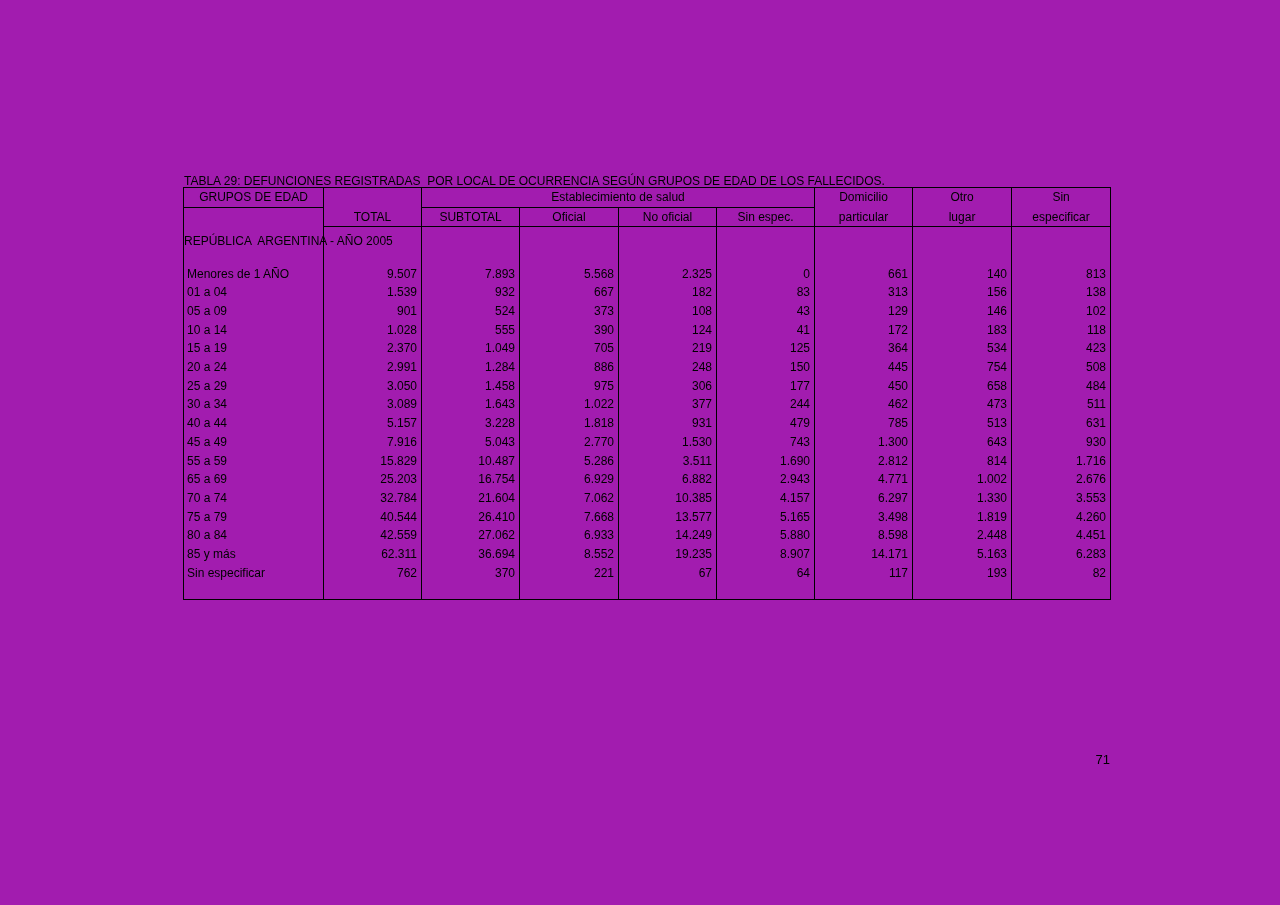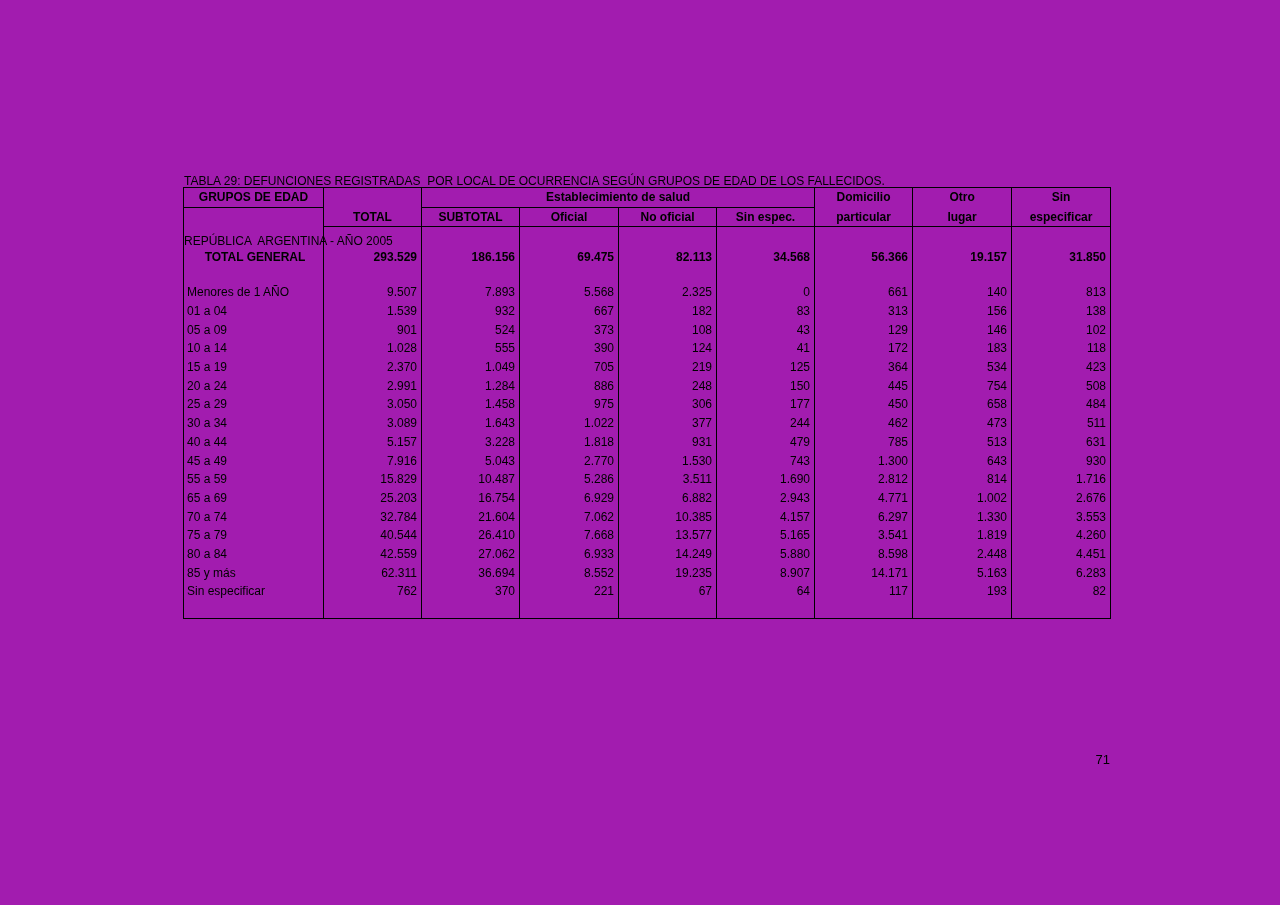--- a/index.html
+++ b/index.html
@@ -34,21 +34,21 @@
     font-size: 12px;
   }
   th, td {
     padding: 0;
     height: 18.7px;
     line-height: 18.7px;
     white-space: nowrap;
     overflow: hidden;
     border-right: 1px solid #000;
   }
-  th { font-weight: bold; }
+  th { font-weight: normal; }
   .hdr-r1 th { height: 19px; line-height: 19px; }
   .hdr-r2 th { height: 18px; line-height: 18px; }
   .bb { border-bottom: 1px solid #000; }
   .c-label { text-align: left; padding-left: 3px; }
   .c-num { text-align: right; padding-right: 4px; }
   .center { text-align: center; }
   .bold { font-weight: bold; }
   tr.sp-lg td { height: 21px; line-height: 21px; }
   tr.sp-md td { height: 17px; line-height: 17px; }
   .page-number {
@@ -108,31 +108,20 @@
             <td class="c-label"></td>
             <td class="c-num"></td>
             <td class="c-num"></td>
             <td class="c-num"></td>
             <td class="c-num"></td>
             <td class="c-num"></td>
             <td class="c-num"></td>
             <td class="c-num"></td>
             <td class="c-num"></td>
           </tr>
-          <tr class="bold">
-            <td class="c-label center">TOTAL GENERAL</td>
-            <td class="c-num">293.529</td>
-            <td class="c-num">186.156</td>
-            <td class="c-num">69.475</td>
-            <td class="c-num">82.113</td>
-            <td class="c-num">34.568</td>
-            <td class="c-num">56.366</td>
-            <td class="c-num">19.157</td>
-            <td class="c-num">31.850</td>
-          </tr>
           <tr class="sp-md">
             <td class="c-label"></td>
             <td class="c-num"></td>
             <td class="c-num"></td>
             <td class="c-num"></td>
             <td class="c-num"></td>
             <td class="c-num"></td>
             <td class="c-num"></td>
             <td class="c-num"></td>
             <td class="c-num"></td>
@@ -280,21 +269,21 @@
             <td class="c-num">1.330</td>
             <td class="c-num">3.553</td>
           </tr>
           <tr>
             <td class="c-label">75 a 79</td>
             <td class="c-num">40.544</td>
             <td class="c-num">26.410</td>
             <td class="c-num">7.668</td>
             <td class="c-num">13.577</td>
             <td class="c-num">5.165</td>
-            <td class="c-num">3.541</td>
+            <td class="c-num">3.498</td>
             <td class="c-num">1.819</td>
             <td class="c-num">4.260</td>
           </tr>
           <tr>
             <td class="c-label">80 a 84</td>
             <td class="c-num">42.559</td>
             <td class="c-num">27.062</td>
             <td class="c-num">6.933</td>
             <td class="c-num">14.249</td>
             <td class="c-num">5.880</td>

